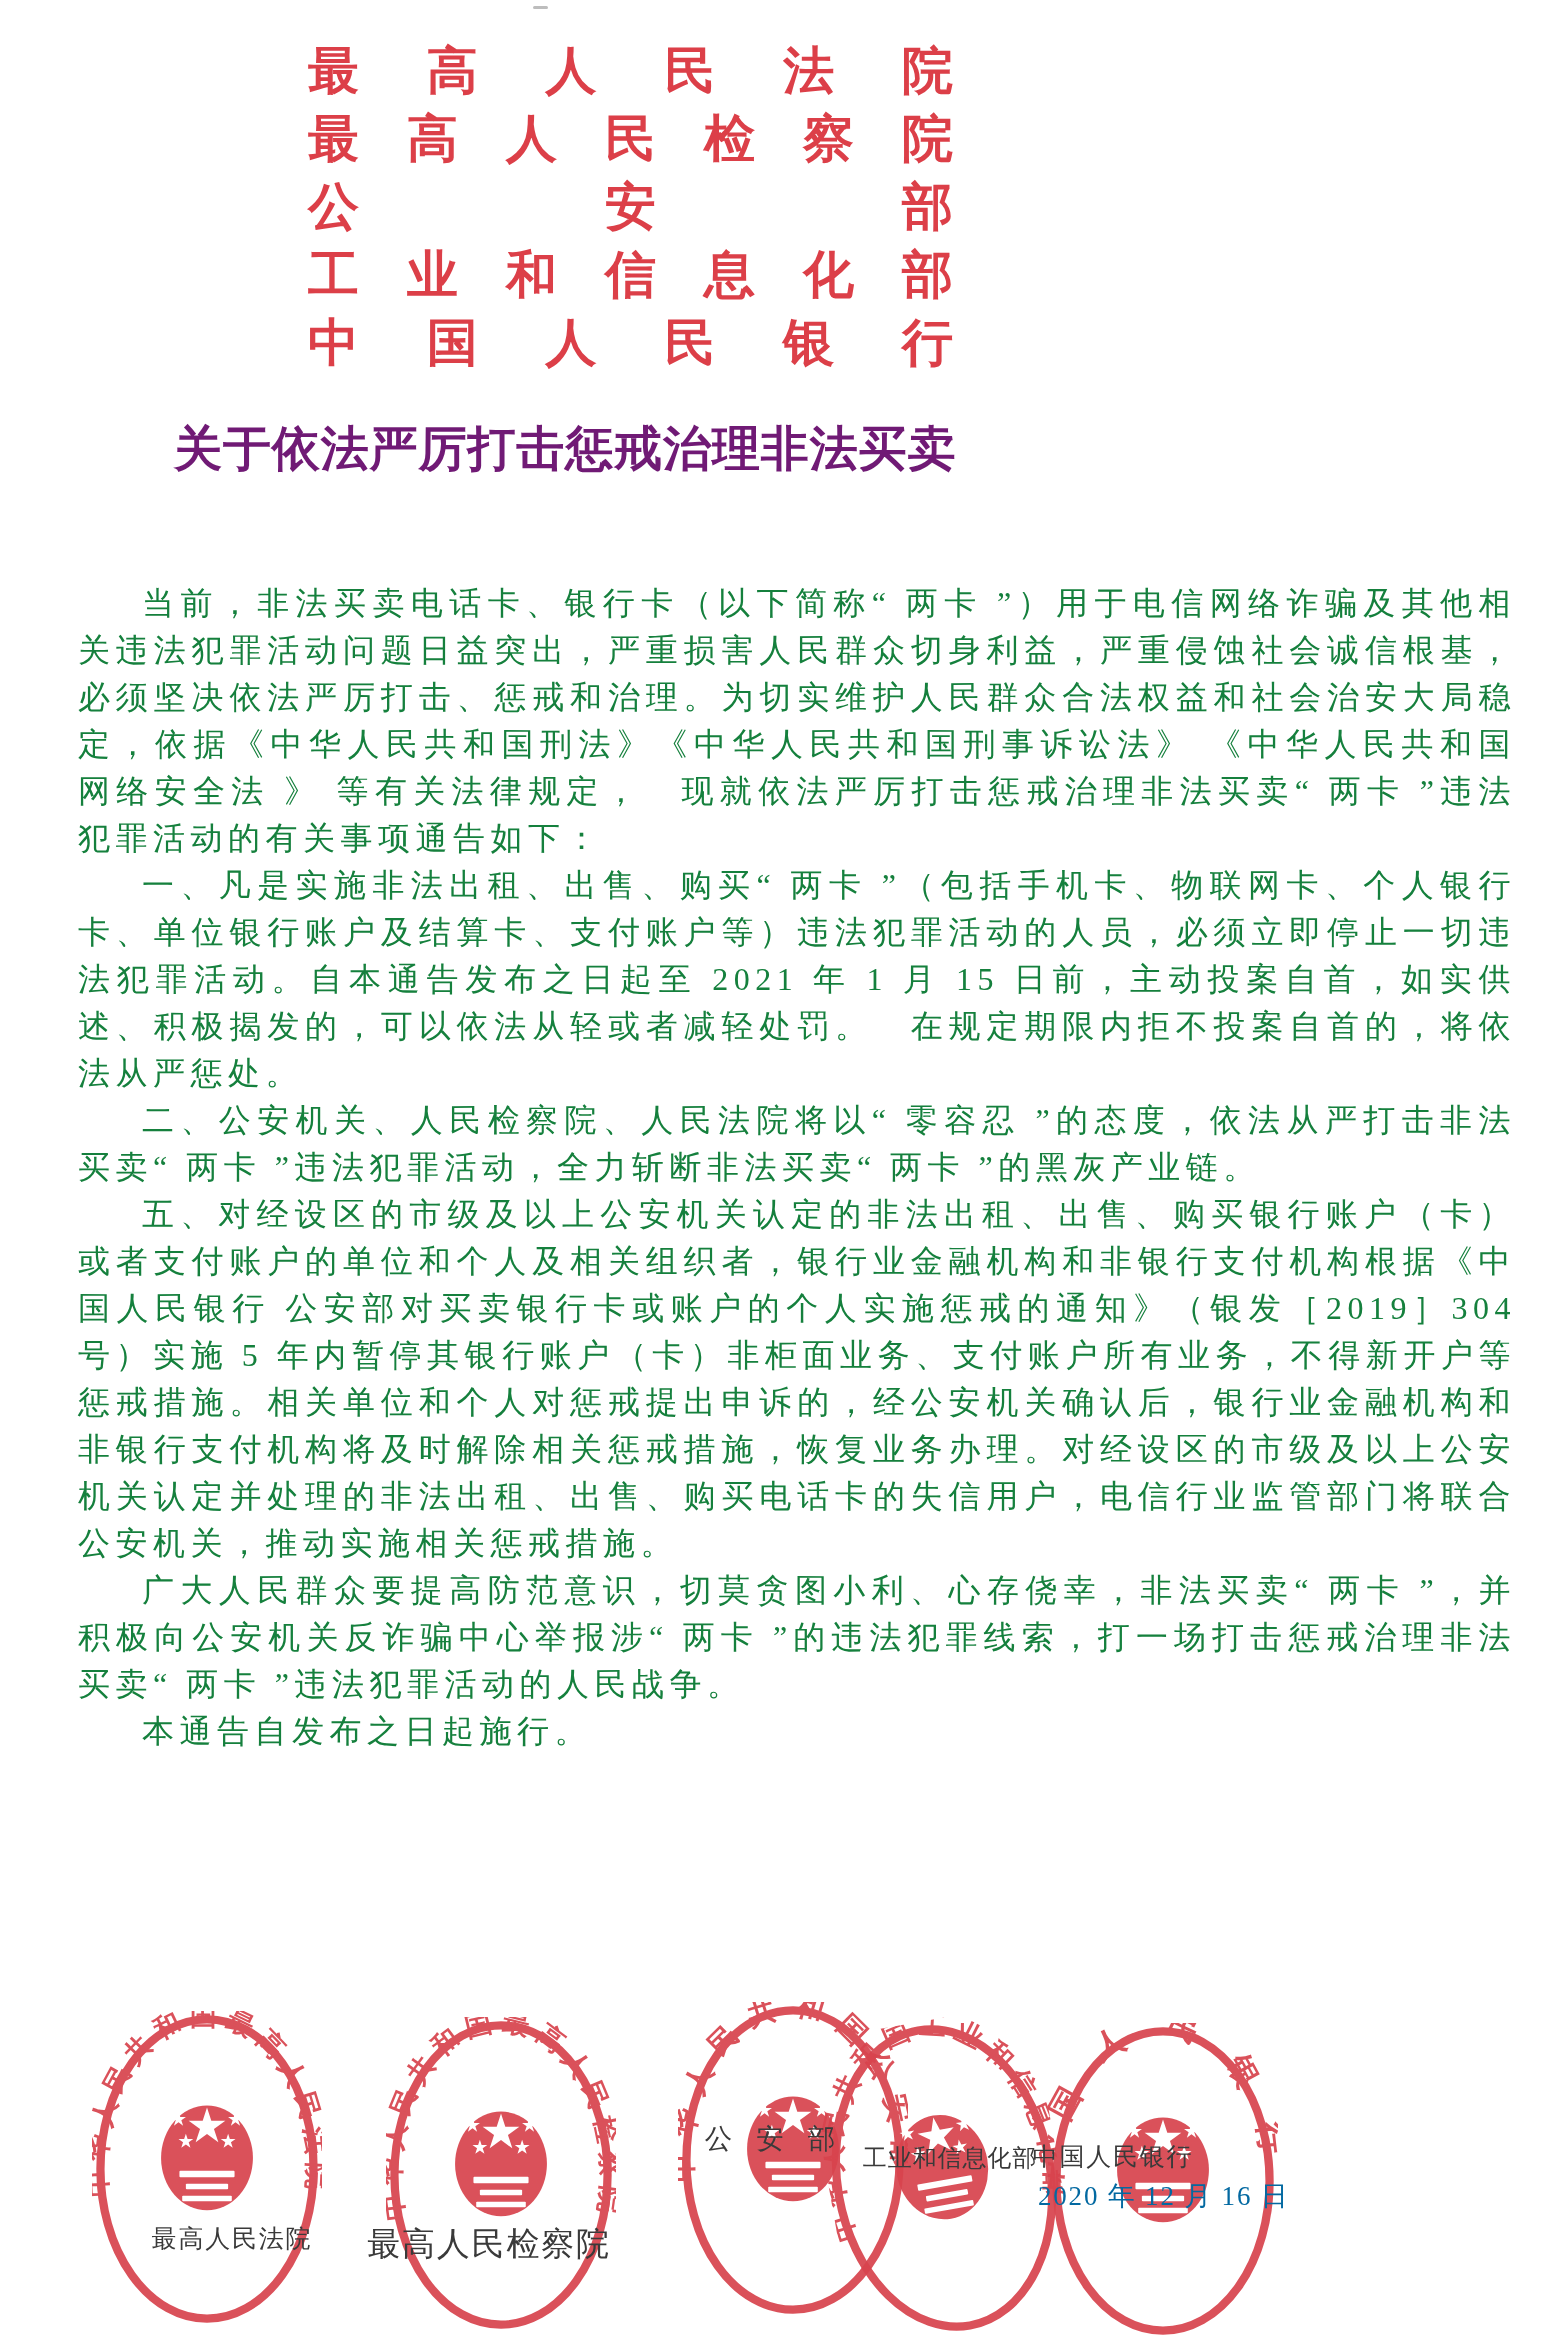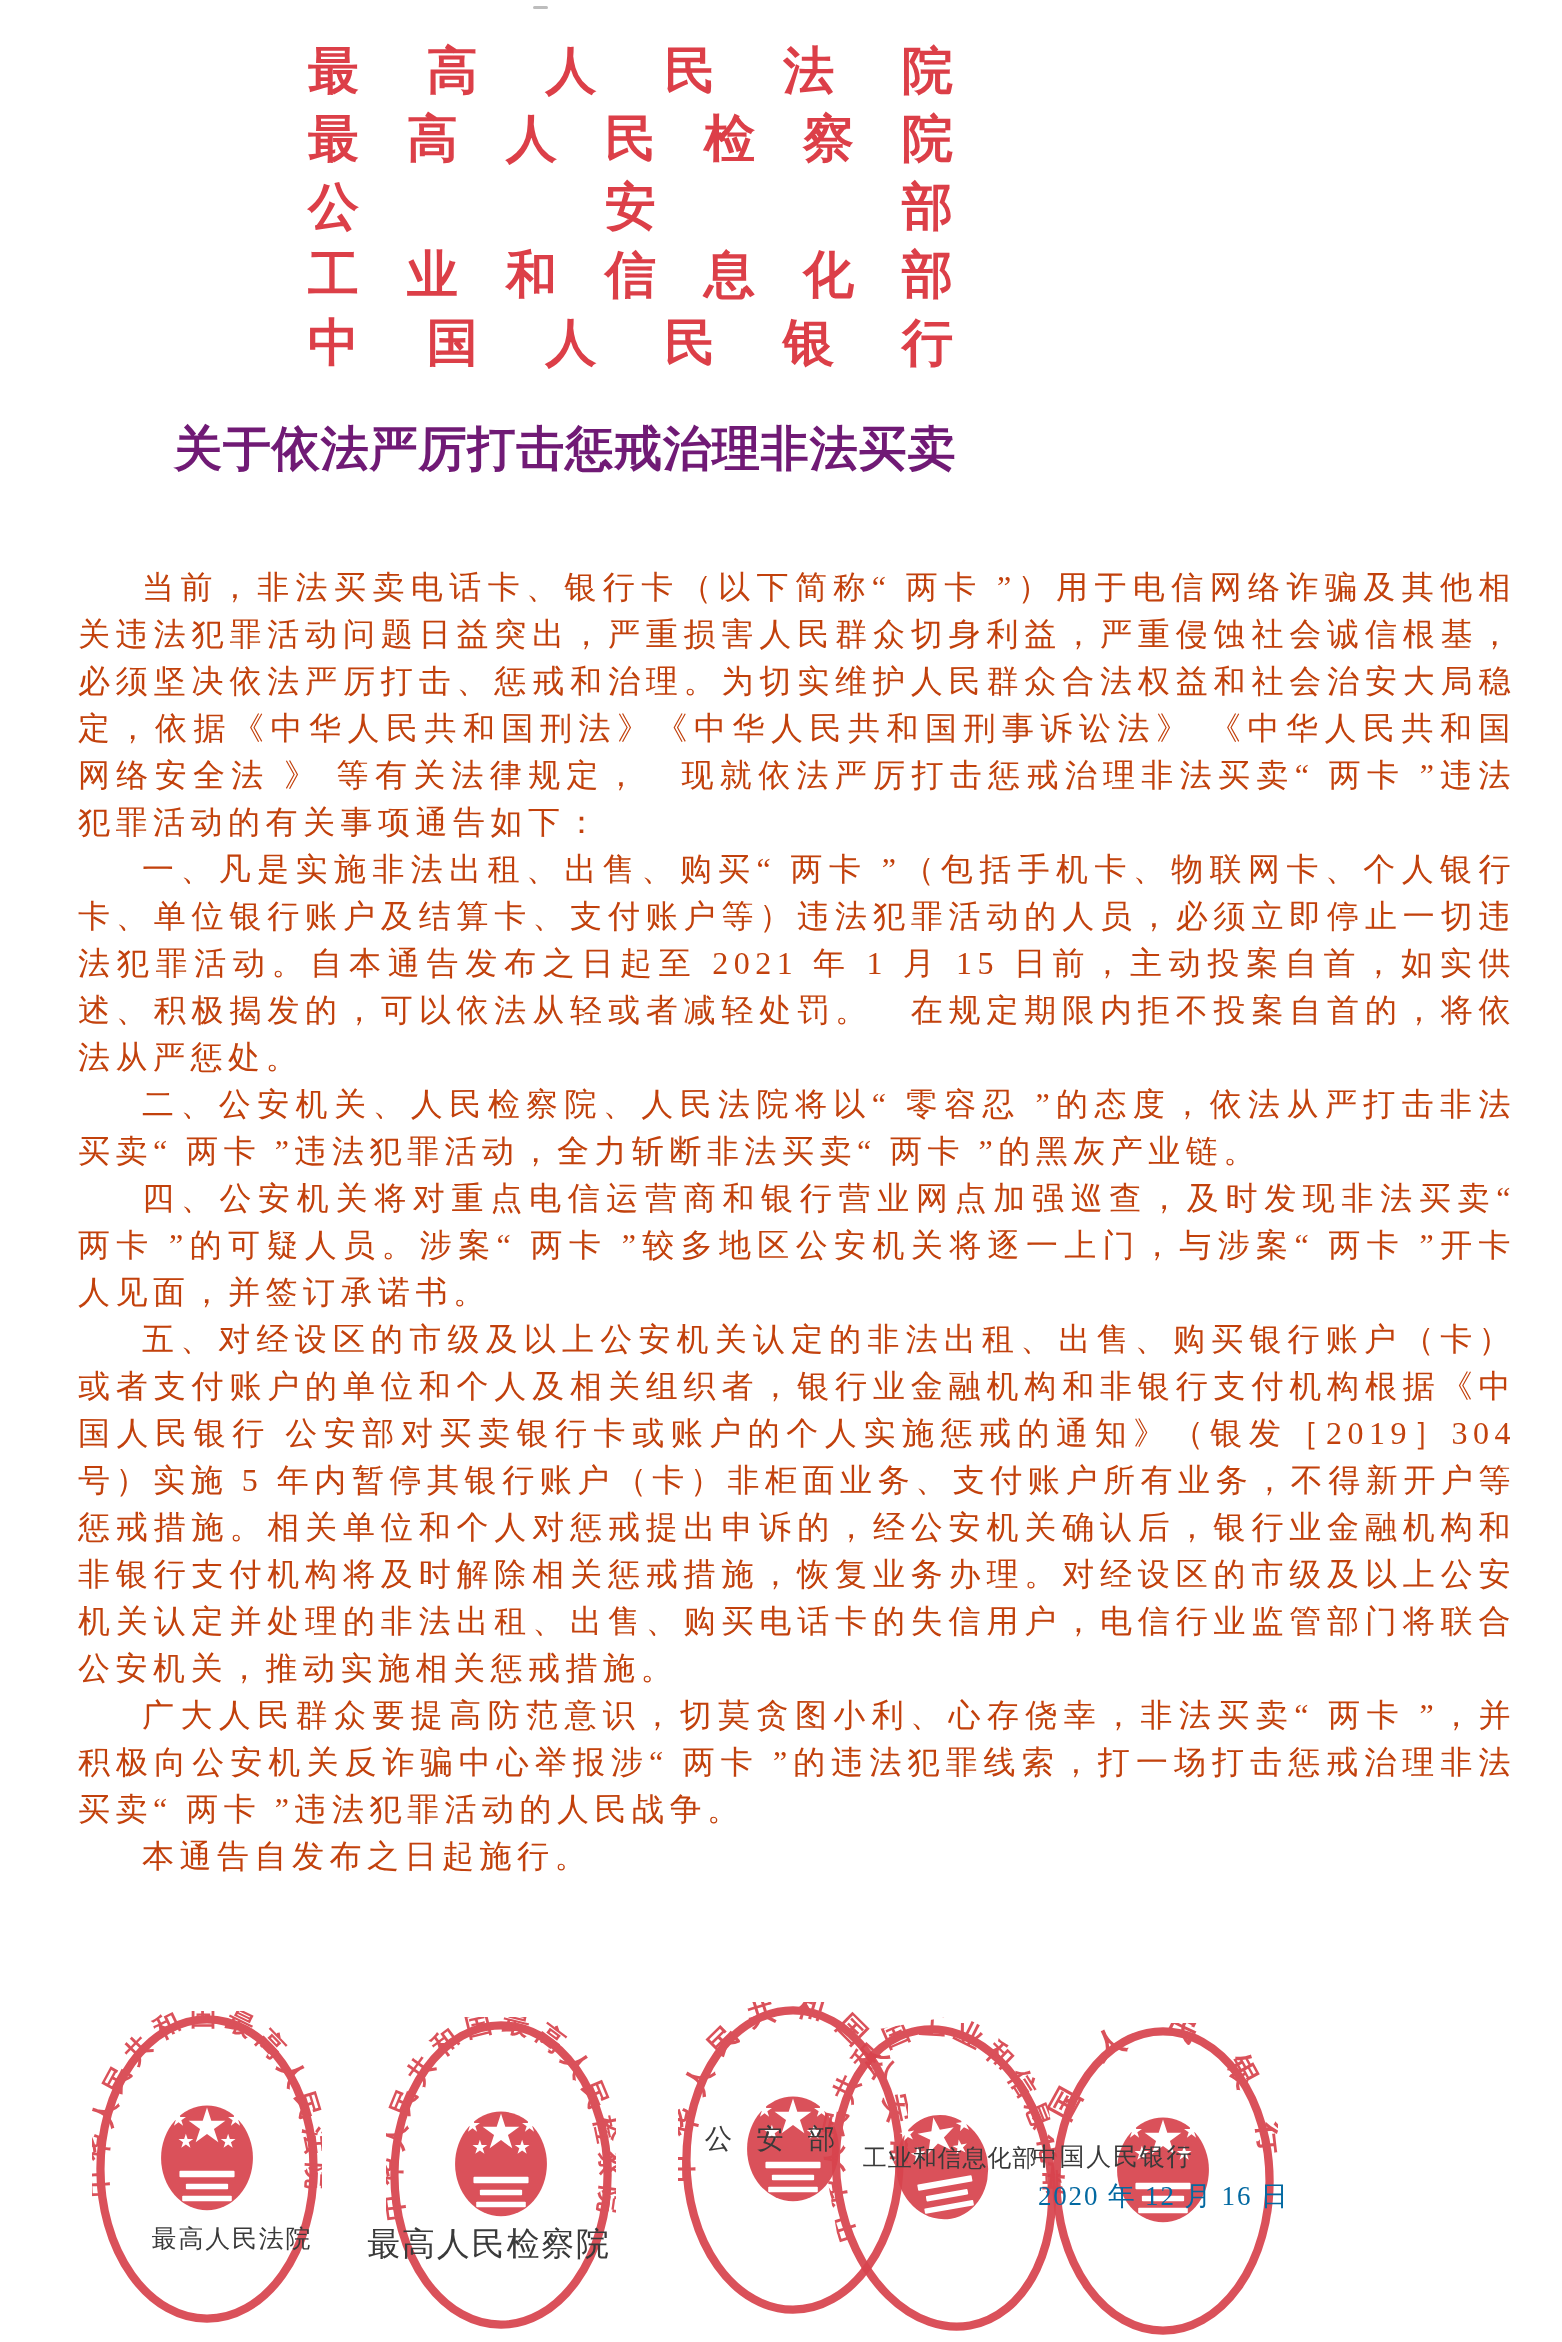--- a/index.html
+++ b/index.html
@@ -28,25 +28,25 @@
   }
   
   .title{
     position:absolute;left:174px;top:413px;
     width:max-content;text-align:center;
     font-weight:700;color:#701a75;
     font-size:48px;line-height:71px;letter-spacing:0.9px;
   }
   
   .bodytext{
-    position:absolute;left:78px;top:564px;width:1438px;
+    position:absolute;left:78px;top:580px;width:1438px;
     font-size:32px;line-height:47px;
     letter-spacing:5.5px;
     text-align:justify;text-justify:inter-character;
-    color:#c2410c;
+    color:#15803d;
   }
   .bodytext p{margin:0;text-indent:2em;}
   
   .sprite{position:absolute;width:0;height:0;overflow:hidden;}
   .seal{position:absolute;width:230px;height:316px;z-index:2;opacity:.93;}
   .seal svg{width:100%;height:100%;}
   .ring{fill:none;stroke:#d8444e;stroke-width:9px;}
   .arcpath{fill:none;stroke:none;}
   .ringtext{
     fill:#d8444e;font-weight:700;
@@ -127,21 +127,20 @@
   </header>
 
   <div class="title">
     <div class="title-line">关于依法严厉打击惩戒治理非法买卖</div>
   </div>
 
   <main class="bodytext">
     <p>当前，非法买卖电话卡、银行卡（以下简称“ 两卡 ”）用于电信网络诈骗及其他相关违法犯罪活动问题日益突出，严重损害人民群众切身利益，严重侵蚀社会诚信根基，必须坚决依法严厉打击、惩戒和治理。为切实维护人民群众合法权益和社会治安大局稳定，依据《中华人民共和国刑法》《中华人民共和国刑事诉讼法》 《中华人民共和国网络安全法 》 等有关法律规定，　现就依法严厉打击惩戒治理非法买卖“ 两卡 ”违法犯罪活动的有关事项通告如下：</p>
     <p>一、凡是实施非法出租、出售、购买“ 两卡 ”（包括手机卡、物联网卡、个人银行卡、单位银行账户及结算卡、支付账户等）违法犯罪活动的人员，必须立即停止一切违法犯罪活动。自本通告发布之日起至 2021 年 1 月 15 日前，主动投案自首，如实供述、积极揭发的，可以依法从轻或者减轻处罚。　在规定期限内拒不投案自首的，将依法从严惩处。</p>
     <p>二、公安机关、人民检察院、人民法院将以“ 零容忍 ”的态度，依法从严打击非法买卖“ 两卡 ”违法犯罪活动，全力斩断非法买卖“ 两卡 ”的黑灰产业链。</p>
-    <p>四、公安机关将对重点电信运营商和银行营业网点加强巡查，及时发现非法买卖“ 两卡 ”的可疑人员。涉案“ 两卡 ”较多地区公安机关将逐一上门，与涉案“ 两卡 ”开卡人见面，并签订承诺书。</p>
     <p>五、对经设区的市级及以上公安机关认定的非法出租、出售、购买银行账户（卡）或者支付账户的单位和个人及相关组织者，银行业金融机构和非银行支付机构根据《中国人民银行 公安部对买卖银行卡或账户的个人实施惩戒的通知》（银发［2019］304 号）实施 5 年内暂停其银行账户（卡）非柜面业务、支付账户所有业务，不得新开户等惩戒措施。相关单位和个人对惩戒提出申诉的，经公安机关确认后，银行业金融机构和非银行支付机构将及时解除相关惩戒措施，恢复业务办理。对经设区的市级及以上公安机关认定并处理的非法出租、出售、购买电话卡的失信用户，电信行业监管部门将联合公安机关，推动实施相关惩戒措施。</p>
     <p>广大人民群众要提高防范意识，切莫贪图小利、心存侥幸，非法买卖“ 两卡 ”，并积极向公安机关反诈骗中心举报涉“ 两卡 ”的违法犯罪线索，打一场打击惩戒治理非法买卖“ 两卡 ”违法犯罪活动的人民战争。</p>
     <p>本通告自发布之日起施行。</p>
   </main>
 
   <svg class="sprite" aria-hidden="true">
     <defs>
       <g id="emblem">
         <ellipse cx="125" cy="160" rx="50" ry="57" fill="#d8444e"></ellipse>
         <g fill="#ffffff">

